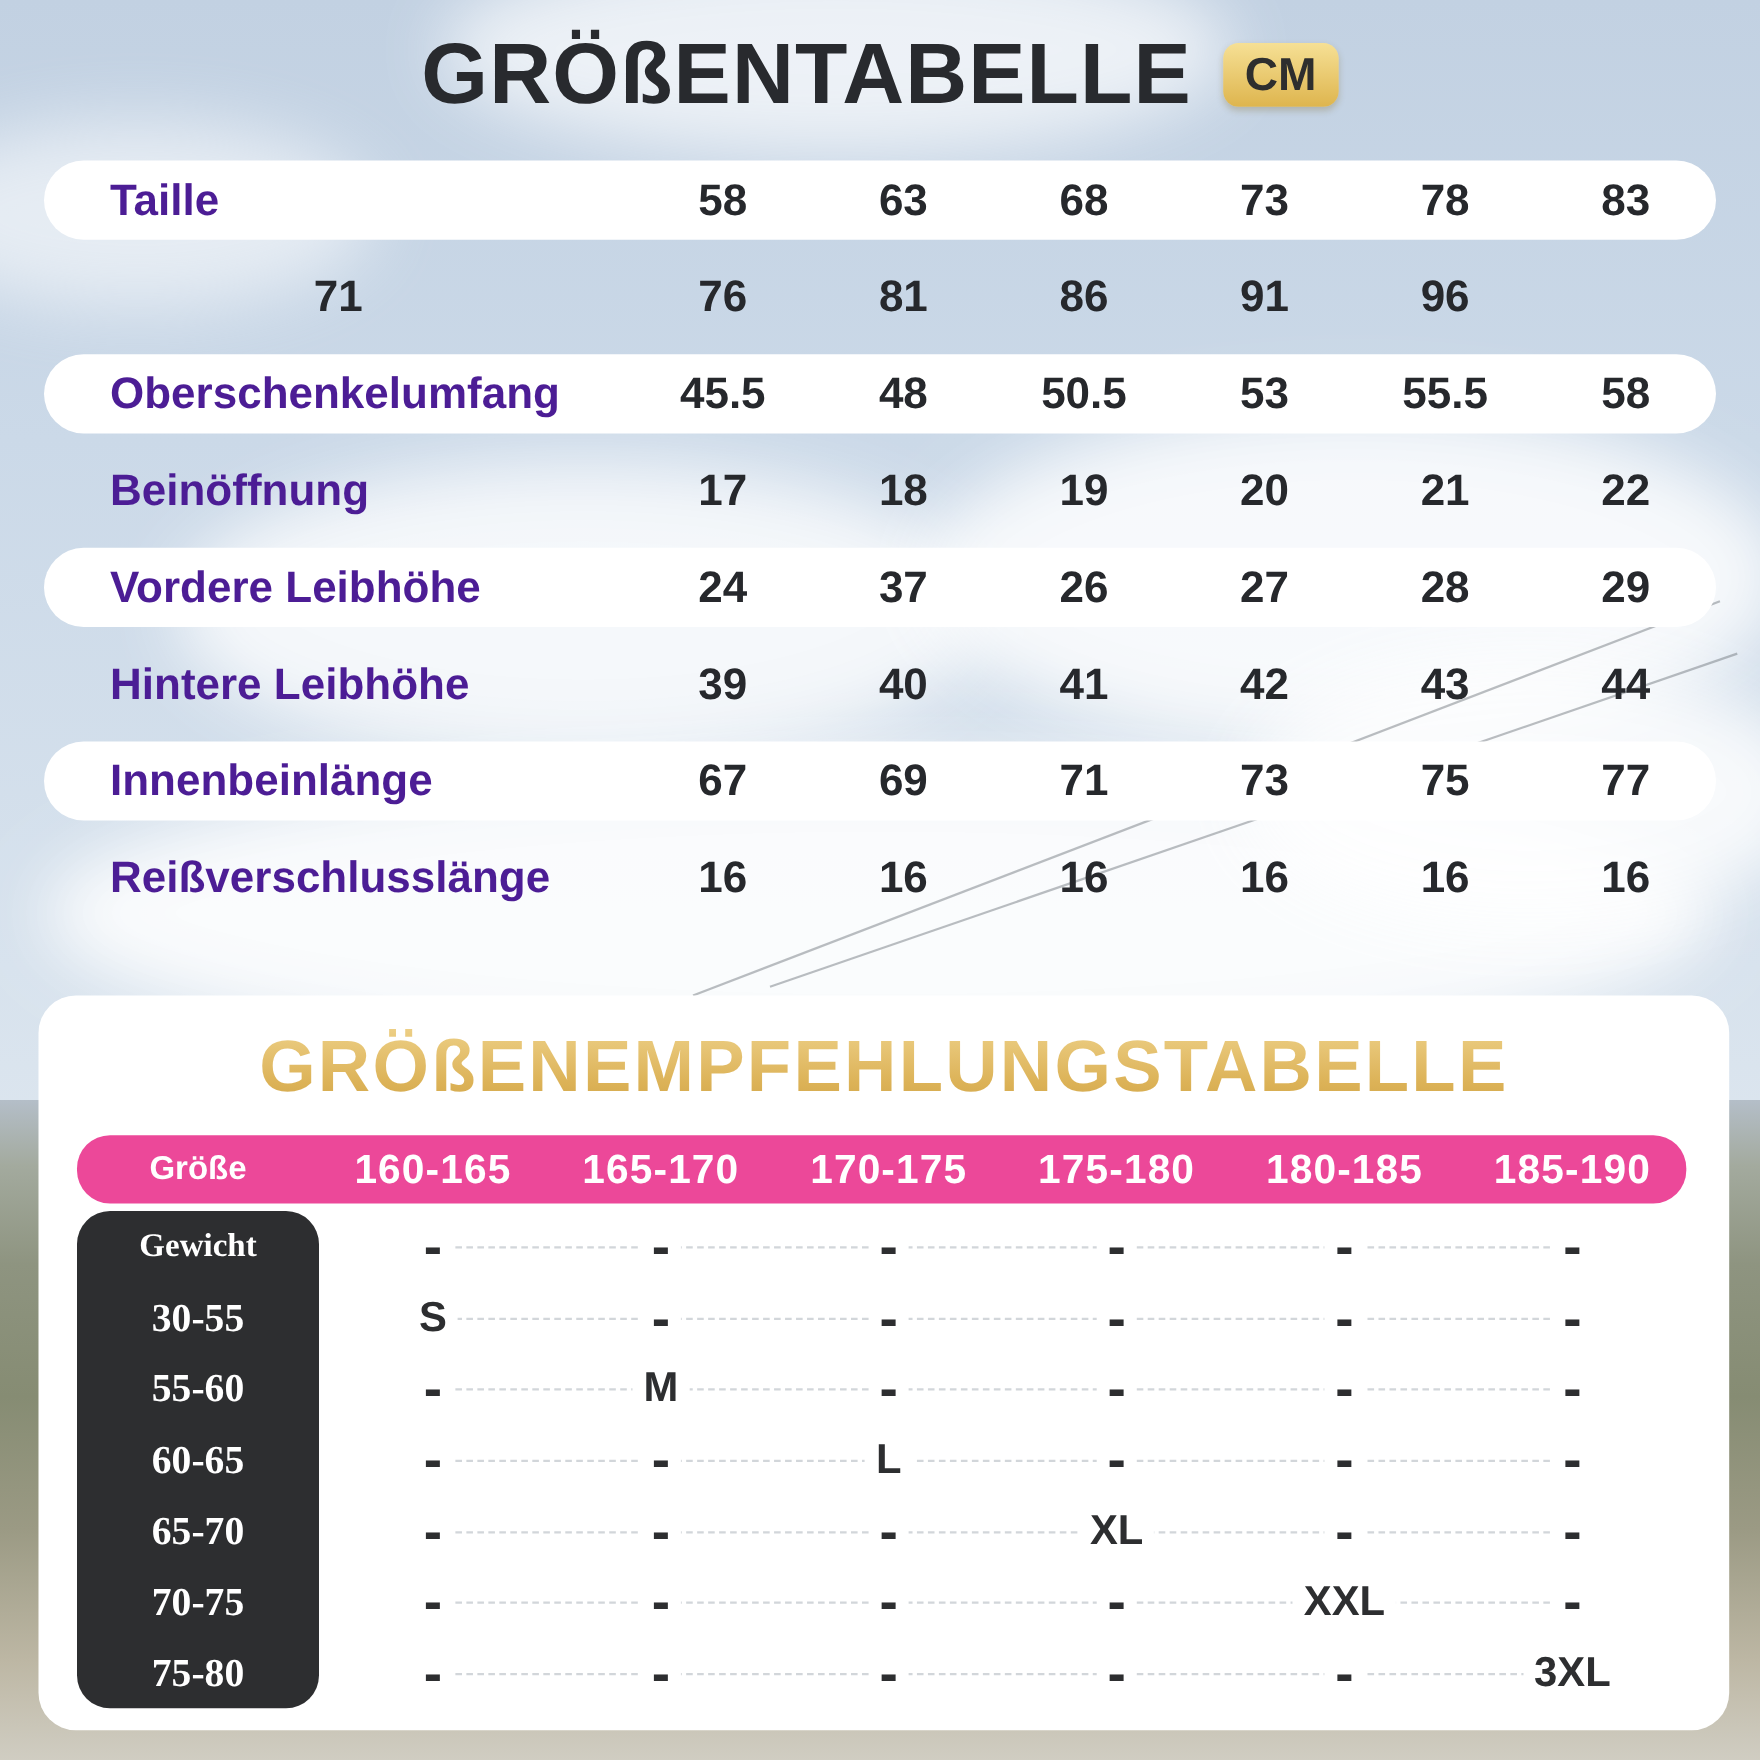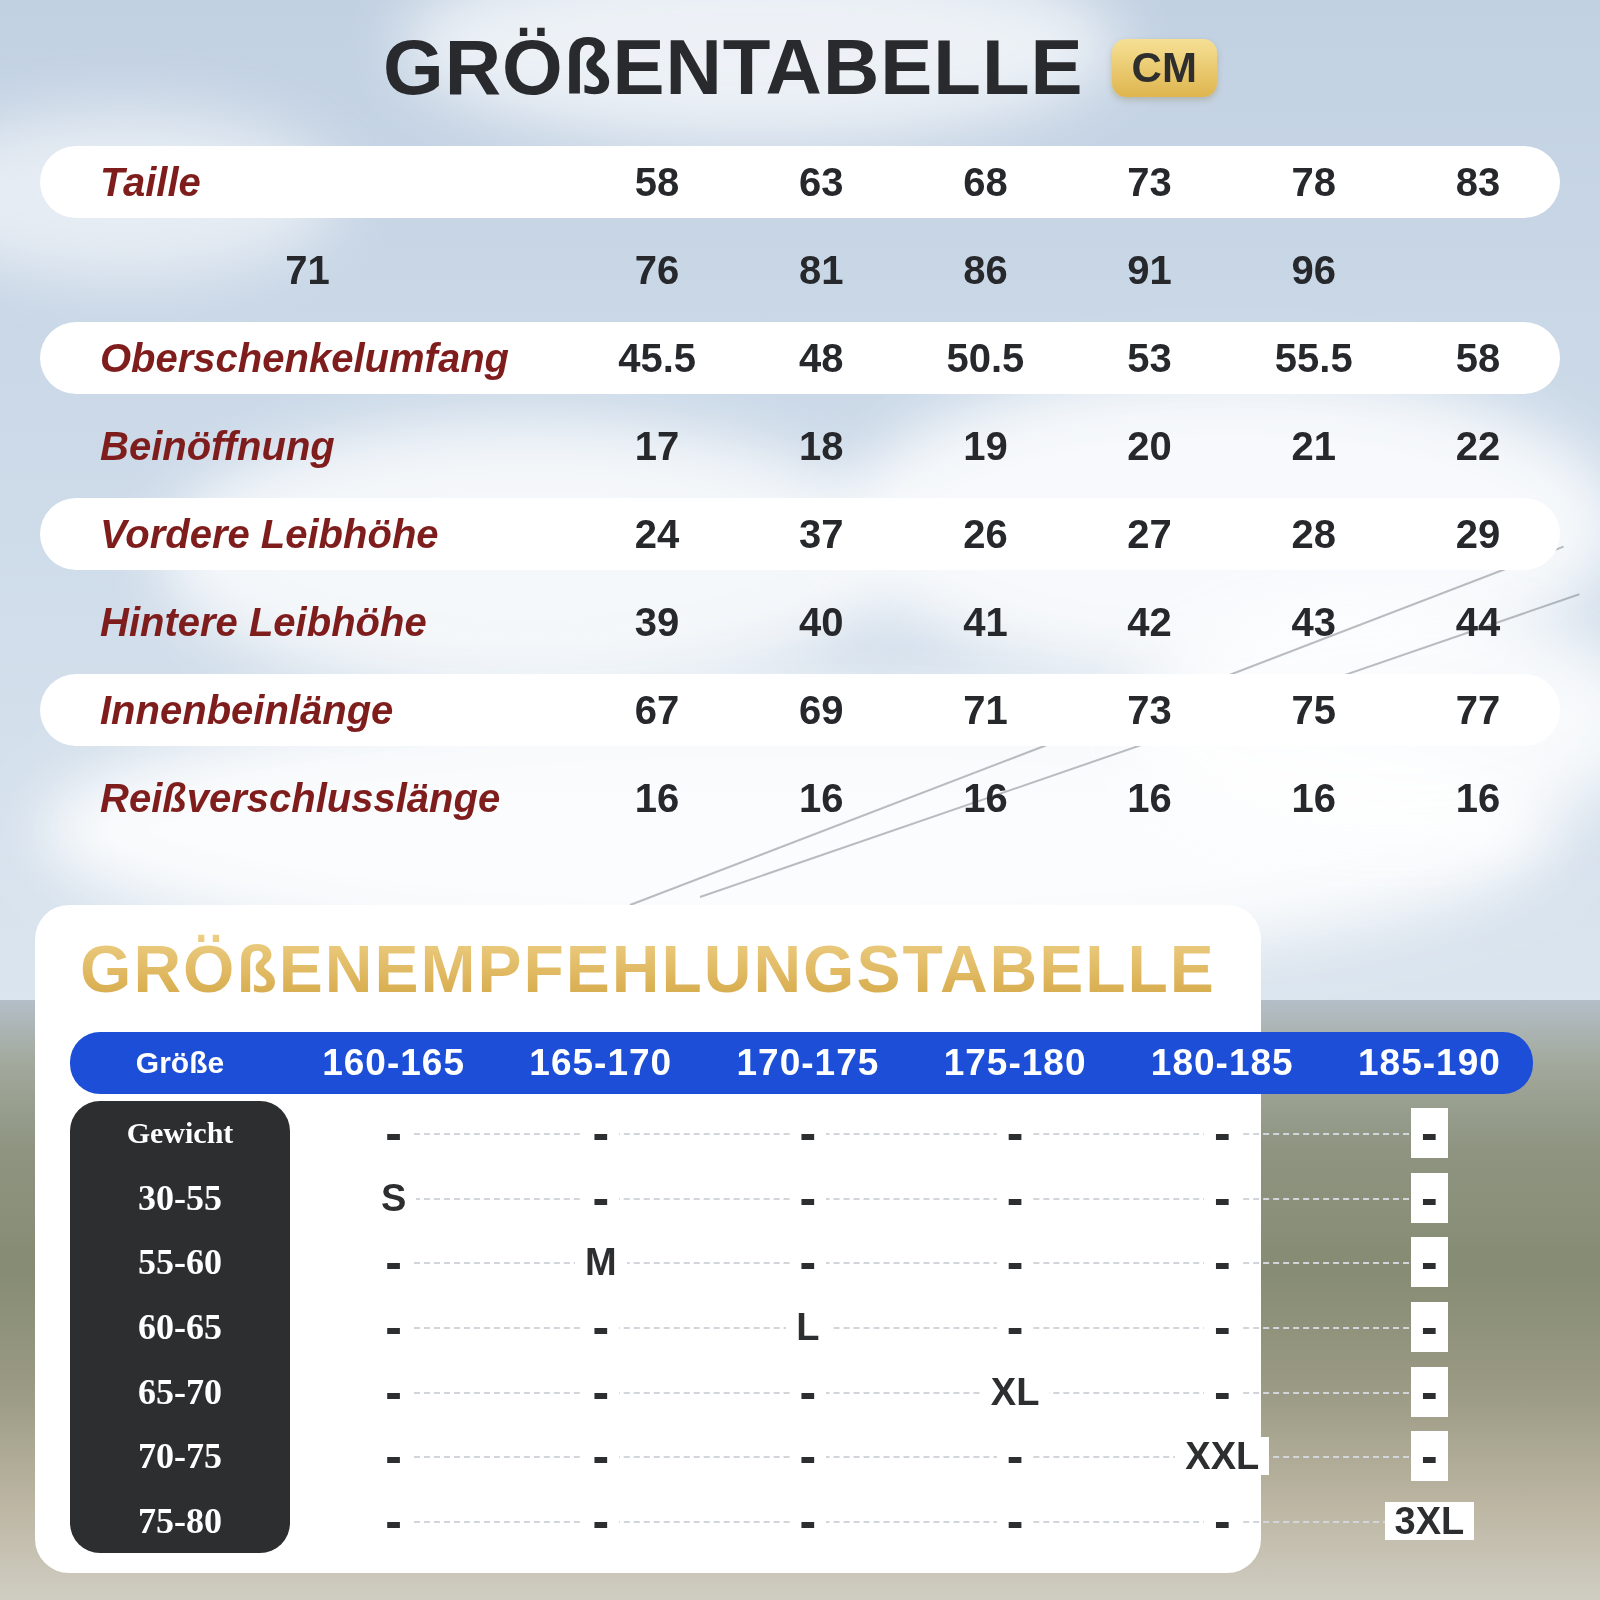--- a/index.html
+++ b/index.html
@@ -29,30 +29,30 @@
   .main-title{margin:0;font-size:78px;font-weight:800;letter-spacing:1px;color:#282a2e;}
   .cm-badge{display:inline-block;background:linear-gradient(180deg,#f6e095,#deb54e);
     border-radius:14px;padding:5px 20px;font-size:42px;font-weight:800;color:#2e2e2e;
     box-shadow:0 3px 6px rgba(120,90,20,.25);}
 
   
   .size-table{position:absolute;left:40px;top:146px;width:1520px;}
   .srow{height:72px;margin-bottom:16px;display:grid;
     grid-template-columns:535px repeat(6,1fr);align-items:center;}
   .srow.pill{background:#ffffff;border-radius:40px;}
-  .rlabel{padding-left:60px;font-size:40px;font-weight:700;white-space:nowrap;color:#7f1d1d;font-style:italic;}
+  .rlabel{padding-left:60px;font-size:40px;font-weight:700;white-space:nowrap;color:#4c1d95;}
   .rval{text-align:center;font-size:40px;font-weight:700;color:#26282c;}
 
   
-  .rec-card{position:absolute;left:35px;top:905px;width:1226px;height:668px;
+  .rec-card{position:absolute;left:35px;top:905px;width:1537px;height:668px;
     background:#ffffff;border-radius:34px;}
   .rec-title{margin:26px 0 0;text-align:center;font-size:66px;font-weight:800;letter-spacing:2px;
     background:linear-gradient(180deg,#eed189 0%,#dcb257 70%,#d2a84b 100%);
     -webkit-background-clip:text;background-clip:text;color:transparent;-webkit-text-fill-color:transparent;}
-  .rec-header{position:absolute;left:35px;top:127px;width:1463px;height:62px;background:#1d4ed8;
+  .rec-header{position:absolute;left:35px;top:127px;width:1463px;height:62px;background:#ec4899;
     border-radius:30px;display:grid;grid-template-columns:220px repeat(6,1fr);align-items:center;}
   .corner{text-align:center;font-size:30px;font-weight:700;color:#fff;}
   .hcol{text-align:center;font-size:37px;font-weight:700;color:#fff;letter-spacing:1px;}
   .rec-leftcol{position:absolute;left:35px;top:196px;width:220px;height:452px;background:#2d2e30;
     border-radius:30px;display:grid;grid-template-rows:repeat(7,1fr);align-items:center;}
   .wlabel{text-align:center;color:#fff;font-weight:700;font-size:36px;font-family:Liberation Serif, serif;}
   .wlabel.first{font-size:30px;}
   .rec-body{position:absolute;left:255px;top:196px;width:1243px;height:452px;
     display:grid;grid-template-rows:repeat(7,1fr);}
   .brow{position:relative;display:grid;grid-template-columns:repeat(6,1fr);

